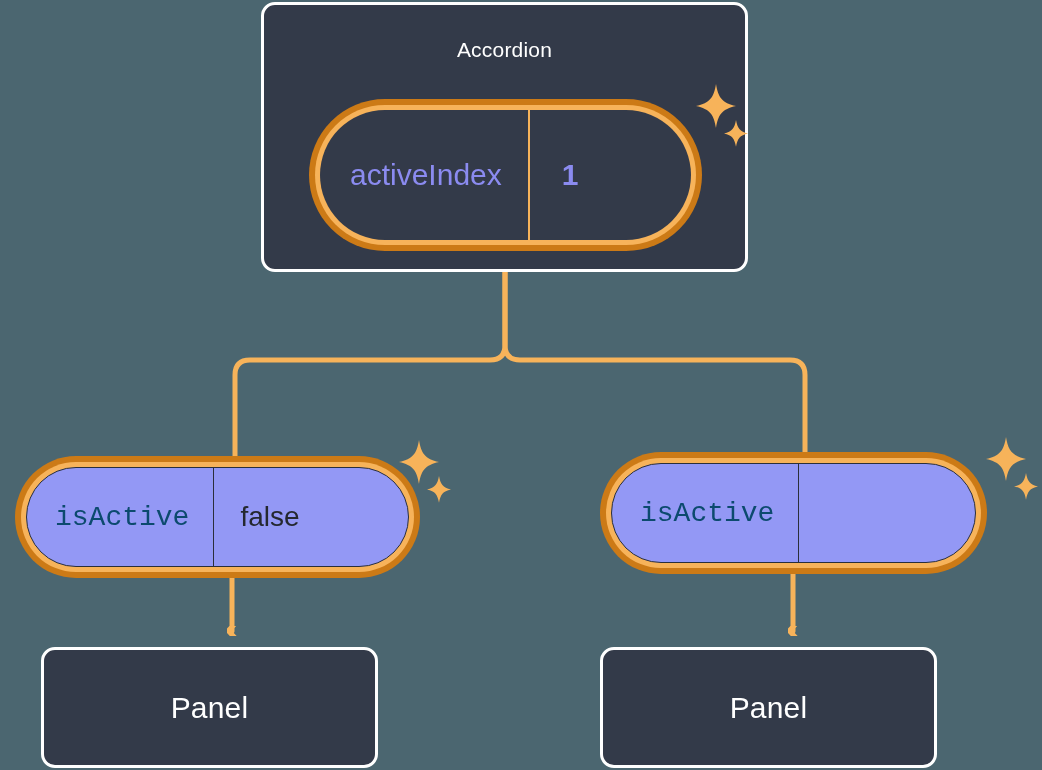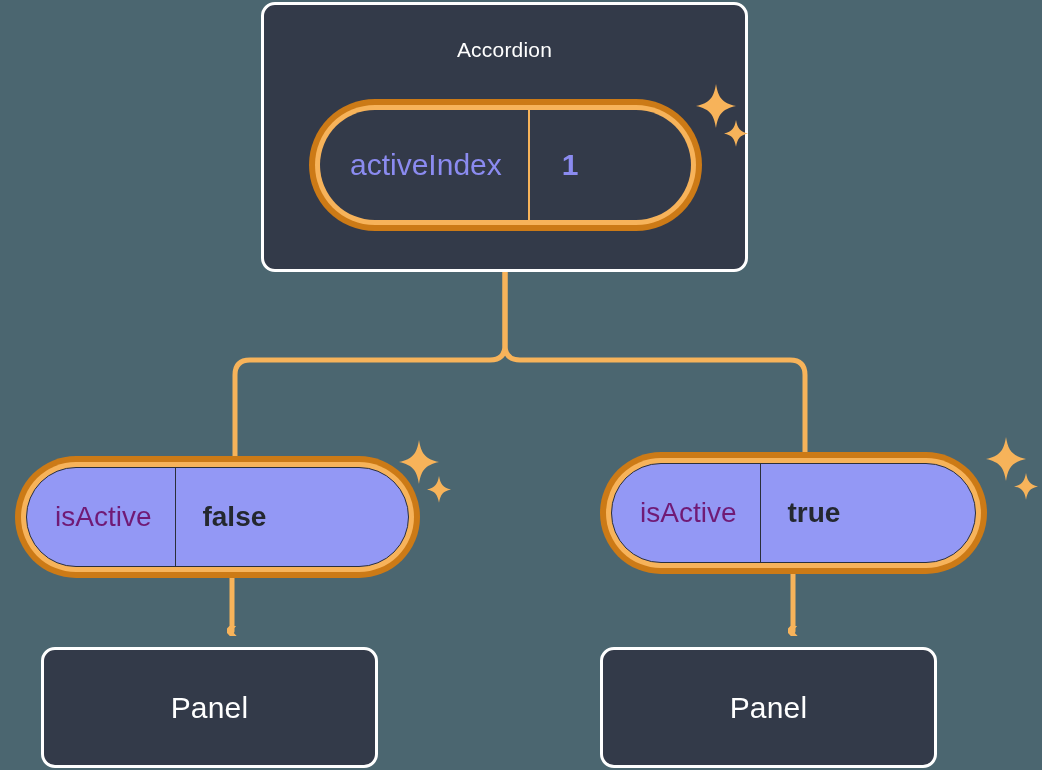--- a/index.html
+++ b/index.html
@@ -94,47 +94,48 @@
     border: 1.5px solid #2b2f3a;
   }
   .pill-key, .pill-val {
     display: flex;
     align-items: center;
     justify-content: center;
     white-space: nowrap;
   }
 
   
-  #pill-accordion { left: 309px; top: 99px; width: 393px; height: 132px; }
+  #pill-accordion { left: 309px; top: 99px; width: 393px; height: 152px; }
   #pill-accordion .pill-inner { background: #333a49; border: none; }
   #pill-accordion .pill-key {
     color: #8b8bf0;
     font-size: 30px;
     padding: 0 26px 0 30px;
     border-right: 2px solid #f7b35a;
   }
   #pill-accordion .pill-val {
     color: #8b8bf0;
     font-size: 30px;
     font-weight: 700;
     padding: 0 44px 0 32px;
   }
 
   
   .pill-leaf .pill-inner { background: #9398f5; }
   .pill-leaf .pill-key {
-    color: #701a75;
+    color: #0c4a6e;
     font-size: 28px;
     padding: 0 24px 0 28px;
     border-right: 1.5px solid #2b2f3a;
+    font-family: Liberation Mono, monospace;
   }
   .pill-leaf .pill-val {
     color: #24282f;
     font-size: 28px;
-    font-weight: 700;
+    font-weight: 400;
     padding: 0 30px 0 26px;
   }
   #pill-left  { left: 15px;  top: 456px; width: 405px; height: 122px; }
   #pill-right { left: 600px; top: 452px; width: 387px; height: 122px; }
 
   
   .sparkle-group {
     position: absolute;
     z-index: 4;
     pointer-events: none;
@@ -207,21 +208,20 @@
   </div>
 
   <div class="card panel-card" id="panel-left">
     <div class="card-title">Panel</div>
   </div>
 
   <div class="pill-outer pill-leaf" id="pill-right">
     <div class="pill-mid">
       <div class="pill-inner">
         <div class="pill-key">isActive</div>
-        <div class="pill-val">true</div>
       </div>
     </div>
   </div>
 
   <div class="sparkle-group" id="sparkle-right">
     <svg width="62" height="72" viewBox="0 0 62 72" xmlns="http://www.w3.org/2000/svg">
       <path d="M24,0 C26,13 30,19 44,22 C30,25 26,31 24,44 C22,31 18,25 4,22 C18,19 22,13 24,0 Z" fill="#f7b35a"></path>
       <path d="M44,36 C45.4,44 47.8,47.8 56,49.4 C47.8,51 45.4,54.8 44,62.8 C42.6,54.8 40.2,51 32,49.4 C40.2,47.8 42.6,44 44,36 Z" fill="#f7b35a"></path>
     </svg>
   </div>

